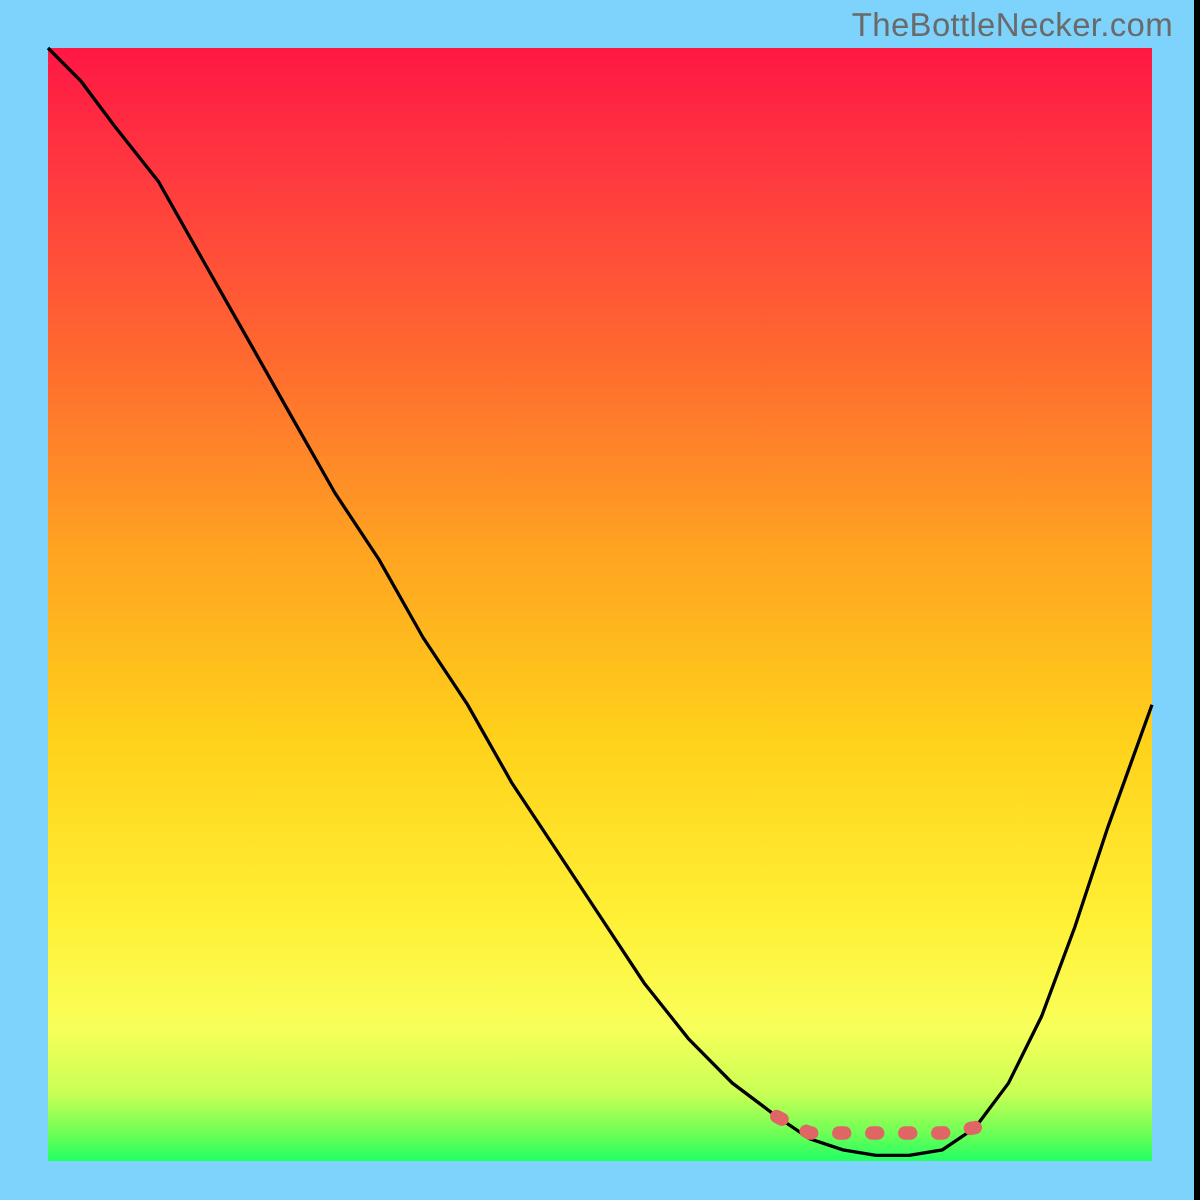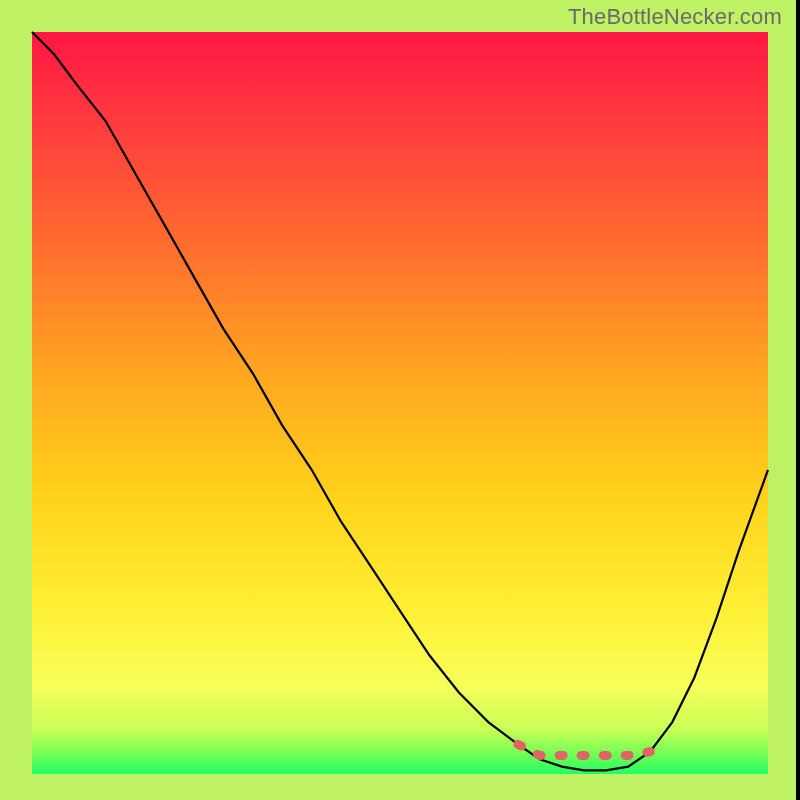--- a/index.html
+++ b/index.html
@@ -8,21 +8,21 @@
     width: 800px;
     height: 800px;
     background: #000;
     font-family: Arial, Helvetica, sans-serif;
     overflow: hidden;
   }
   .frame {
     position: relative;
     width: 796px;
     height: 800px;
-    background: #bef264;
+    background: #7dd3fc;
     text-decoration: underline;
   }
   .attribution {
     position: absolute;
     top: 4px;
     right: 14px;
     color: #6a6a6a;
     font-size: 22px;
     font-weight: 500;
     letter-spacing: 0.2px;

